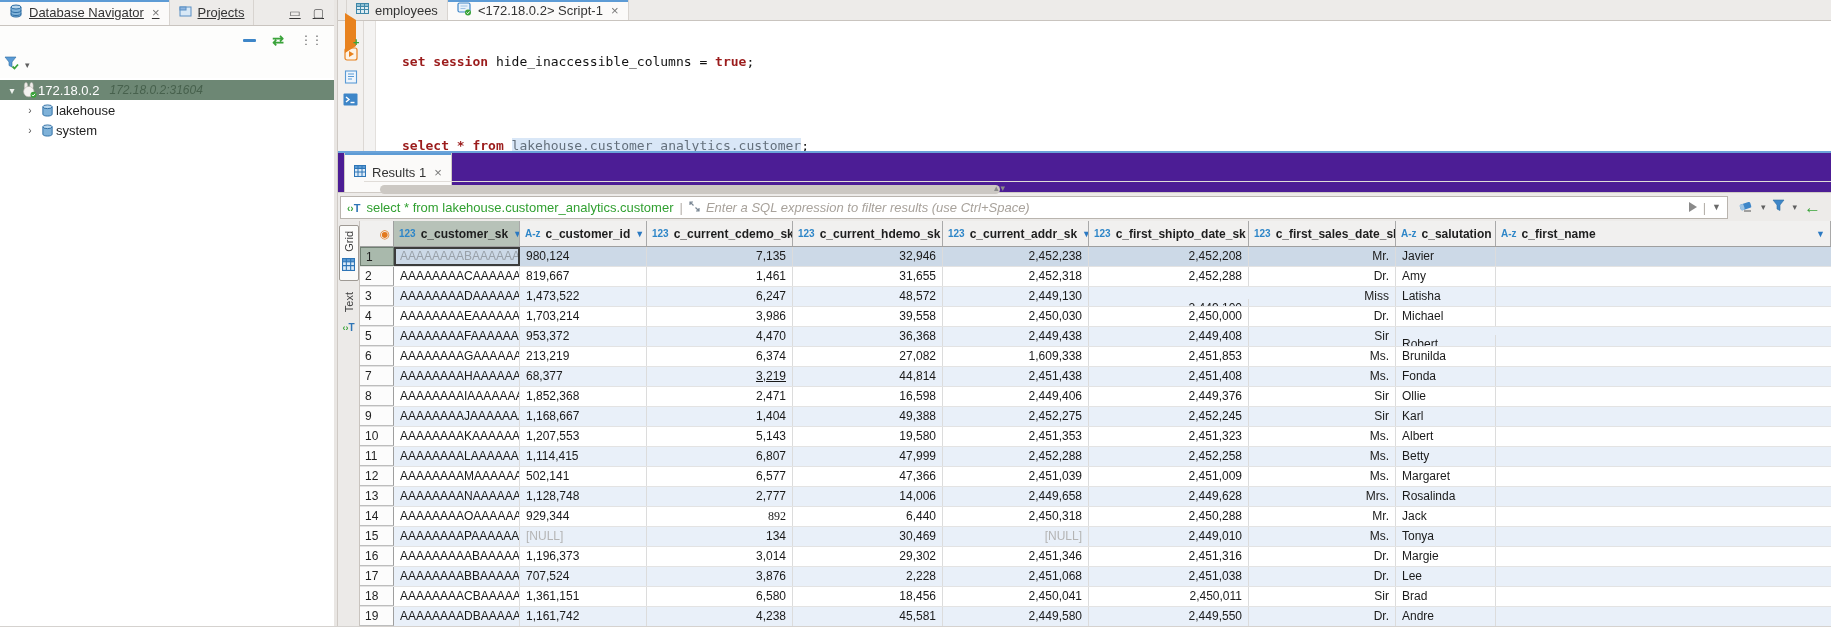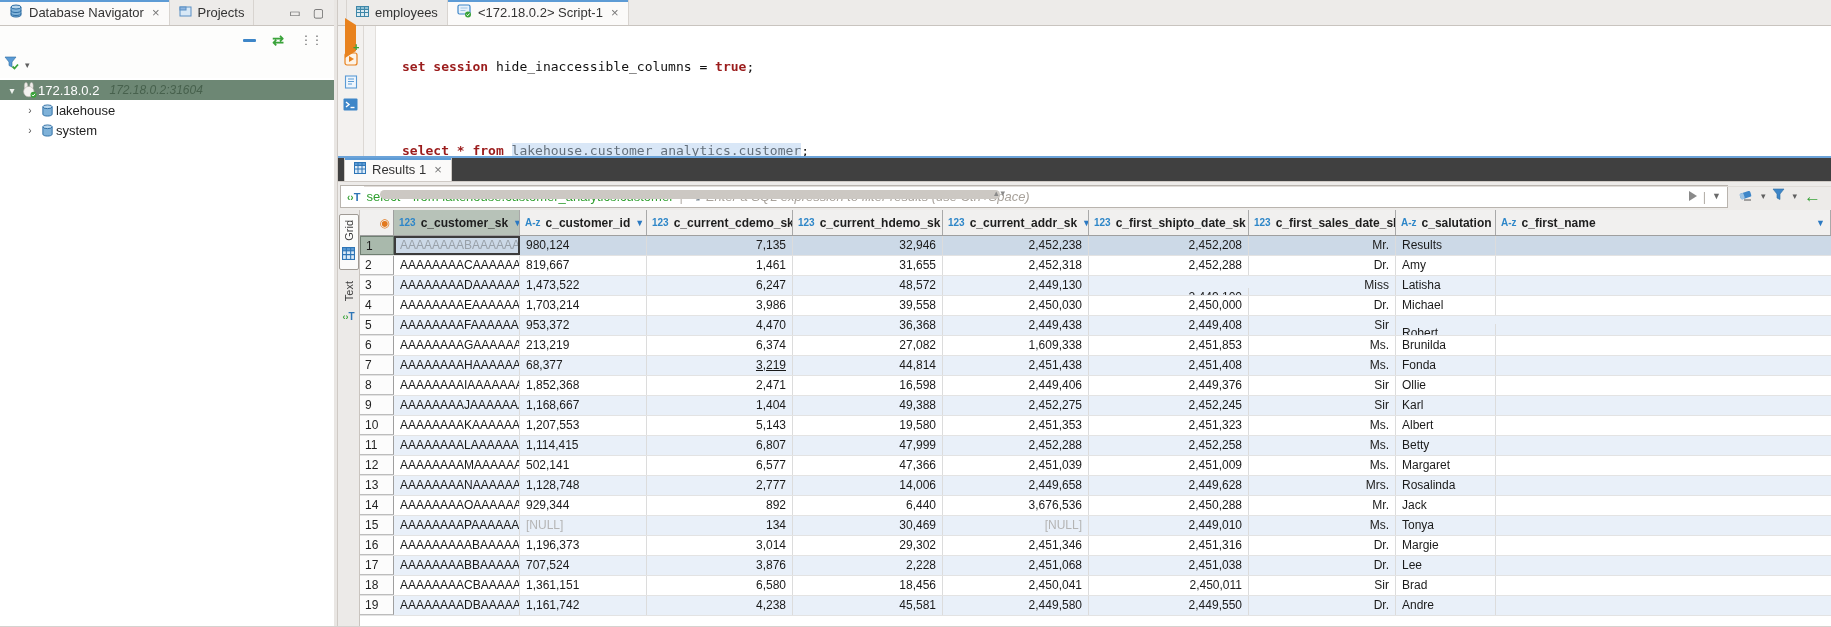--- a/index.html
+++ b/index.html
@@ -3,21 +3,21 @@
 <meta charset="utf-8">
 <style>
   * { margin:0; padding:0; box-sizing:border-box; }
   body { font-family:"Liberation Sans", sans-serif; background:#fff; }
   .app { position:relative; width:1831px; height:627px; overflow:hidden; background:#fff; border-bottom:1px solid #d5d2cf; }
 
   
   .left-panel { position:absolute; left:0; top:0; width:334px; height:627px; background:#fff; }
   .v-divider { position:absolute; left:334px; top:0; width:4px; height:627px; background:#e9e6e3; border-right:1px solid #cfcac5; }
 
-  .tabbar { height:26px; background:#edebe9; border-bottom:1px solid #c9c4bf; display:flex; align-items:stretch; font-size:13px; color:#333; }
+  .tabbar { height:26px; background:#edebe9; border-bottom:1px solid #c9c4bf; display:flex; align-items:stretch; font-size:13px; color:#333;text-decoration:underline; }
   .tab { display:flex; align-items:center; gap:6px; padding:0 9px; border-right:1px solid #d8d4d0; cursor:default; }
   .tab.active { background:#fbfaf9; box-shadow:inset 0 2px 0 #5d9bd5; }
   .tab .x { color:#777; font-size:13px; margin-left:2px; }
   .winbtns { margin-left:auto; display:flex; align-items:center; gap:12px; padding:0 10px; color:#5a5a5a; font-size:12px; }
 
   .ltoolbar { height:28px; display:flex; justify-content:flex-end; align-items:center; gap:16px; padding:0 12px; background:#fdfdfc; }
   .collapse-ic { display:inline-block; width:13px; height:3px; background:#3e86c8; border-radius:1px; }
   .link-ic { color:#3aa33a; font-size:14px; font-weight:bold; line-height:1; }
   .dots-ic { color:#6a6a6a; font-size:12px; letter-spacing:-1px; }
 
@@ -55,21 +55,21 @@
   .cline { height:14px; }
   .kw { color:#9b1c1c; font-weight:bold; }
   .tbl-ref { color:#64707c; background:#d9e7f7; }
 
   .hscroll { height:16px; background:#edebe9; position:relative; border-top:1px solid #e0dcd8; }
   .hthumb { position:absolute; left:16px; top:3px; width:620px; height:9px; border-radius:5px; background:#ccc8c3; }
   .sash-arrows { position:absolute; left:630px; top:1px; color:#8a8a8a; font-size:9px; letter-spacing:2px; }
 
   
   .results { flex:1; display:flex; flex-direction:column; border-top:2px solid #6ba3d9; background:#fff; }
-  .rtabbar { height:24px; background:#404040; border-bottom:1px solid #cfcac5; display:flex; align-items:stretch; font-size:13px; color:#333; }
+  .rtabbar { height:40px; background:#4c1d95; border-bottom:1px solid #cfcac5; display:flex; align-items:stretch; font-size:13px; color:#333; }
   .rtabbar .tab { background:#fbfaf9; border-left:1px solid #cfcac5; border-right:1px solid #cfcac5; margin-left:6px; }
 
   .filterbar { height:28px; background:#edebe9; display:flex; align-items:center; padding:2px 6px 2px 2px; gap:10px; }
   .ffield { flex:1; height:23px; background:#fff; border:1px solid #b9b4ae; display:flex; align-items:center; padding:0 6px; gap:6px; font-size:13px; overflow:hidden; }
   .fquery { color:#31a031; white-space:nowrap; }
   .fsep { color:#b5b0aa; }
   .fplaceholder { color:#a8a29b; font-style:italic; white-space:nowrap; overflow:hidden; flex:1; }
   .fplay { width:0; height:0; border-left:8px solid #8a8a8a; border-top:5px solid transparent; border-bottom:5px solid transparent; }
   .fdrop { color:#6a6a6a; font-size:9px; }
   .fctrl { display:flex; align-items:center; gap:7px; padding-right:4px; }
@@ -372,21 +372,21 @@
           <div>
               <div class="grow sel-row">
                 <div class="rownum selected">1</div>
                 <div class="gcell num sel-cell" style="width: 126px;">AAAAAAAABAAAAAAA</div>
                 <div class="gcell txt" style="width: 127px;">980,124</div>
                 <div class="gcell num" style="width: 146px;">7,135</div>
                 <div class="gcell num" style="width: 150px;">32,946</div>
                 <div class="gcell num" style="width: 146px;">2,452,238</div>
                 <div class="gcell num" style="width: 160px;">2,452,208</div>
                 <div class="gcell num" style="width: 147px;">Mr.</div>
-                <div class="gcell txt" style="width: 100px;">Results</div>
+                <div class="gcell txt" style="width: 100px;">Javier</div>
               </div>
               <div class="grow r-even">
                 <div class="rownum">2</div>
                 <div class="gcell num" style="width: 126px;">AAAAAAAACAAAAAAA</div>
                 <div class="gcell txt" style="width: 127px;">819,667</div>
                 <div class="gcell num" style="width: 146px;">1,461</div>
                 <div class="gcell num" style="width: 150px;">31,655</div>
                 <div class="gcell num" style="width: 146px;">2,452,318</div>
                 <div class="gcell num" style="width: 160px;">2,452,288</div>
                 <div class="gcell num" style="width: 147px;">Dr.</div>
@@ -510,23 +510,23 @@
                 <div class="gcell num" style="width: 150px;">14,006</div>
                 <div class="gcell num" style="width: 146px;">2,449,658</div>
                 <div class="gcell num" style="width: 160px;">2,449,628</div>
                 <div class="gcell num" style="width: 147px;">Mrs.</div>
                 <div class="gcell txt" style="width: 100px;">Rosalinda</div>
               </div>
               <div class="grow r-even">
                 <div class="rownum">14</div>
                 <div class="gcell num" style="width: 126px;">AAAAAAAAOAAAAAAA</div>
                 <div class="gcell txt" style="width: 127px;">929,344</div>
-                <div class="gcell num" style="width: 146px;">892</div>
+                <div class="gcell num" style="width: 146px; font-family: Liberation Serif, serif;">892</div>
                 <div class="gcell num" style="width: 150px;">6,440</div>
-                <div class="gcell num" style="width: 146px;">3,676,536</div>
+                <div class="gcell num" style="width: 146px;">2,450,318</div>
                 <div class="gcell num" style="width: 160px;">2,450,288</div>
                 <div class="gcell num" style="width: 147px;">Mr.</div>
                 <div class="gcell txt" style="width: 100px;">Jack</div>
               </div>
               <div class="grow r-odd">
                 <div class="rownum">15</div>
                 <div class="gcell num" style="width: 126px;">AAAAAAAAPAAAAAAA</div>
                 <div class="gcell txt null" style="width: 127px;">[NULL]</div>
                 <div class="gcell num" style="width: 146px;">134</div>
                 <div class="gcell num" style="width: 150px;">30,469</div>

